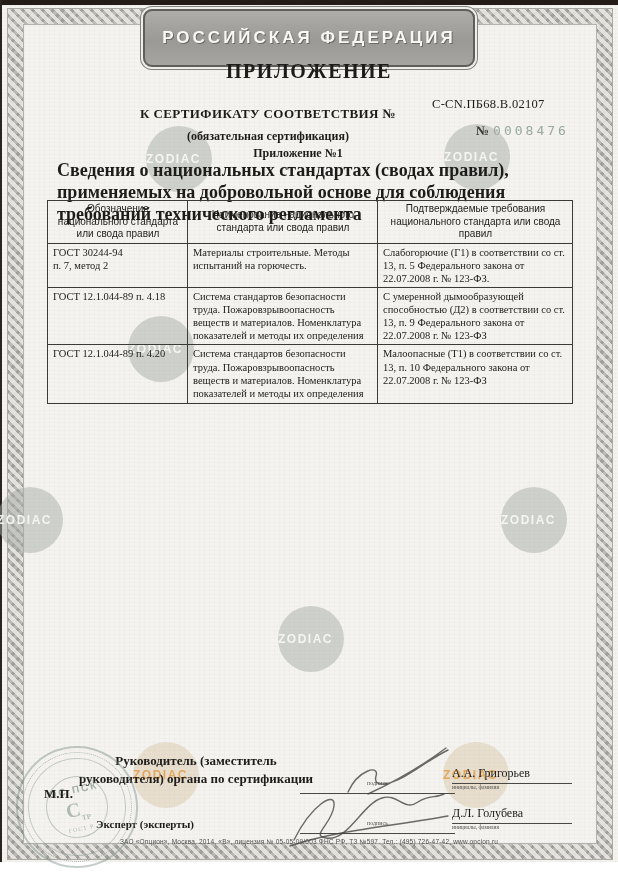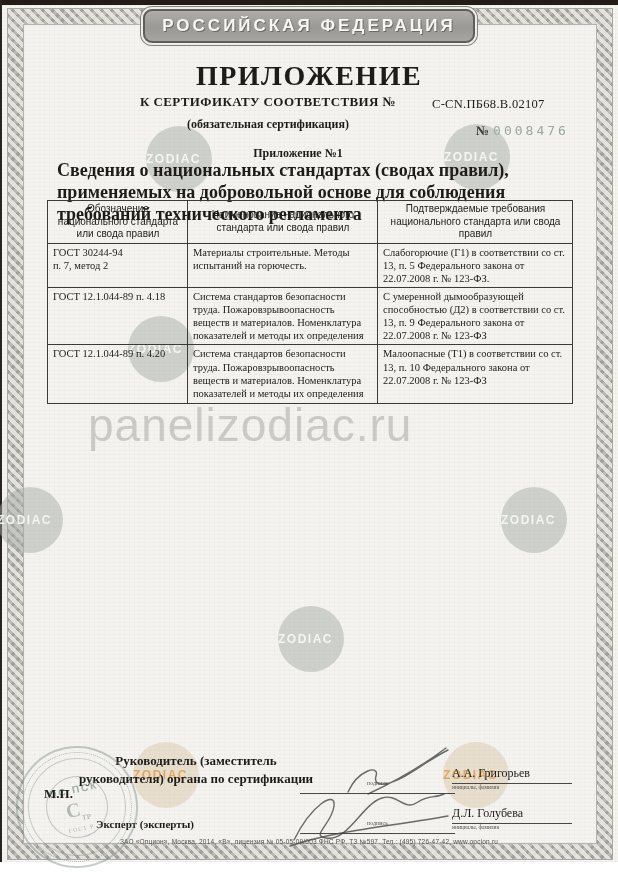--- a/index.html
+++ b/index.html
@@ -44,34 +44,34 @@
   .wm.orange { background:rgba(205,178,138,.32); }
   .wm.orange span { color:rgba(224,152,64,.78); }
   .wm-site {
     position:absolute; left:88px; top:398px; font-family:"Liberation Sans", sans-serif;
     font-size:46px; font-weight:400; color:rgba(152,152,147,.45); letter-spacing:1px;
   }
   
   .content { position:absolute; inset:0; z-index:2; }
   .banner {
     position:absolute; left:50%; top:9px; transform:translateX(-50%);
-    min-width:300px; height:30px; padding:0 14px;
+    min-width:300px; height:30px; padding:12px 14px;
     background:linear-gradient(#aeadA9, #9a9995 55%, #a6a5a1);
     border:2px solid #5f5e5a; border-radius:9px;
     box-shadow:0 0 0 2px #efeeea, 0 0 0 3px #84837f;
     display:flex; align-items:center; justify-content:center;
   }
   .banner span {
     font-family:"Liberation Sans", sans-serif; font-weight:700; font-size:17px;
     letter-spacing:3px; color:#f7f7f4; text-shadow:1px 1px 0 #6a6965;
   }
   .doc-title { position:absolute; left:0; top:60px; width:618px; text-align:center;
-    font-size:28px; font-weight:700; letter-spacing:1.5px; }
+    font-size:20px; font-weight:700; letter-spacing:1.5px; }
   .subtitle-block { position:absolute; left:126px; top:94px; width:284px; text-align:center; }
-  .subtitle-block .line1 { font-size:13px; font-weight:700; letter-spacing:.4px; white-space:nowrap; }
+  .subtitle-block .line1 { font-size:13px; font-weight:700; letter-spacing:.4px; white-space:nowrap;margin-top:12px; }
   .subtitle-block .line2 { font-size:12px; font-weight:700; margin-top:7px; }
   .cert-no { position:absolute; left:432px; top:97px; font-size:12.5px; letter-spacing:.3px; }
   .form-no { position:absolute; left:476px; top:121px; white-space:nowrap; }
   .form-no .sign { font-size:13px; color:#3c3a38; font-weight:700; }
   .form-no .digits { font-family:"DejaVu Sans Mono", monospace; font-size:13px;
     color:#9aa89d; letter-spacing:3px; margin-left:4px; }
   .appendix-label { position:absolute; left:0; top:146px; width:596px; text-align:center;
     font-size:12px; font-weight:700; }
   .appendix-text { position:absolute; left:57px; top:160px; width:504px; text-align:left;
     font-size:18px; font-weight:700; line-height:1.22; }
@@ -153,21 +153,20 @@
       </div>
     <div class="wm" style="left:278px; top:606px;">
         <span>ZODIAC</span>
       </div>
     <div class="wm orange" style="left:133px; top:742px;">
         <span>ZODIAC</span>
       </div>
     <div class="wm orange" style="left:443px; top:742px;">
         <span>ZODIAC</span>
       </div>
-    <div class="wm-site">panelizodiac.ru</div>
   </div>
 
   <div class="content">
 
     <div class="banner">
       <span>РОССИЙСКАЯ ФЕДЕРАЦИЯ</span>
     </div>
 
     <div class="doc-title">ПРИЛОЖЕНИЕ</div>
 

